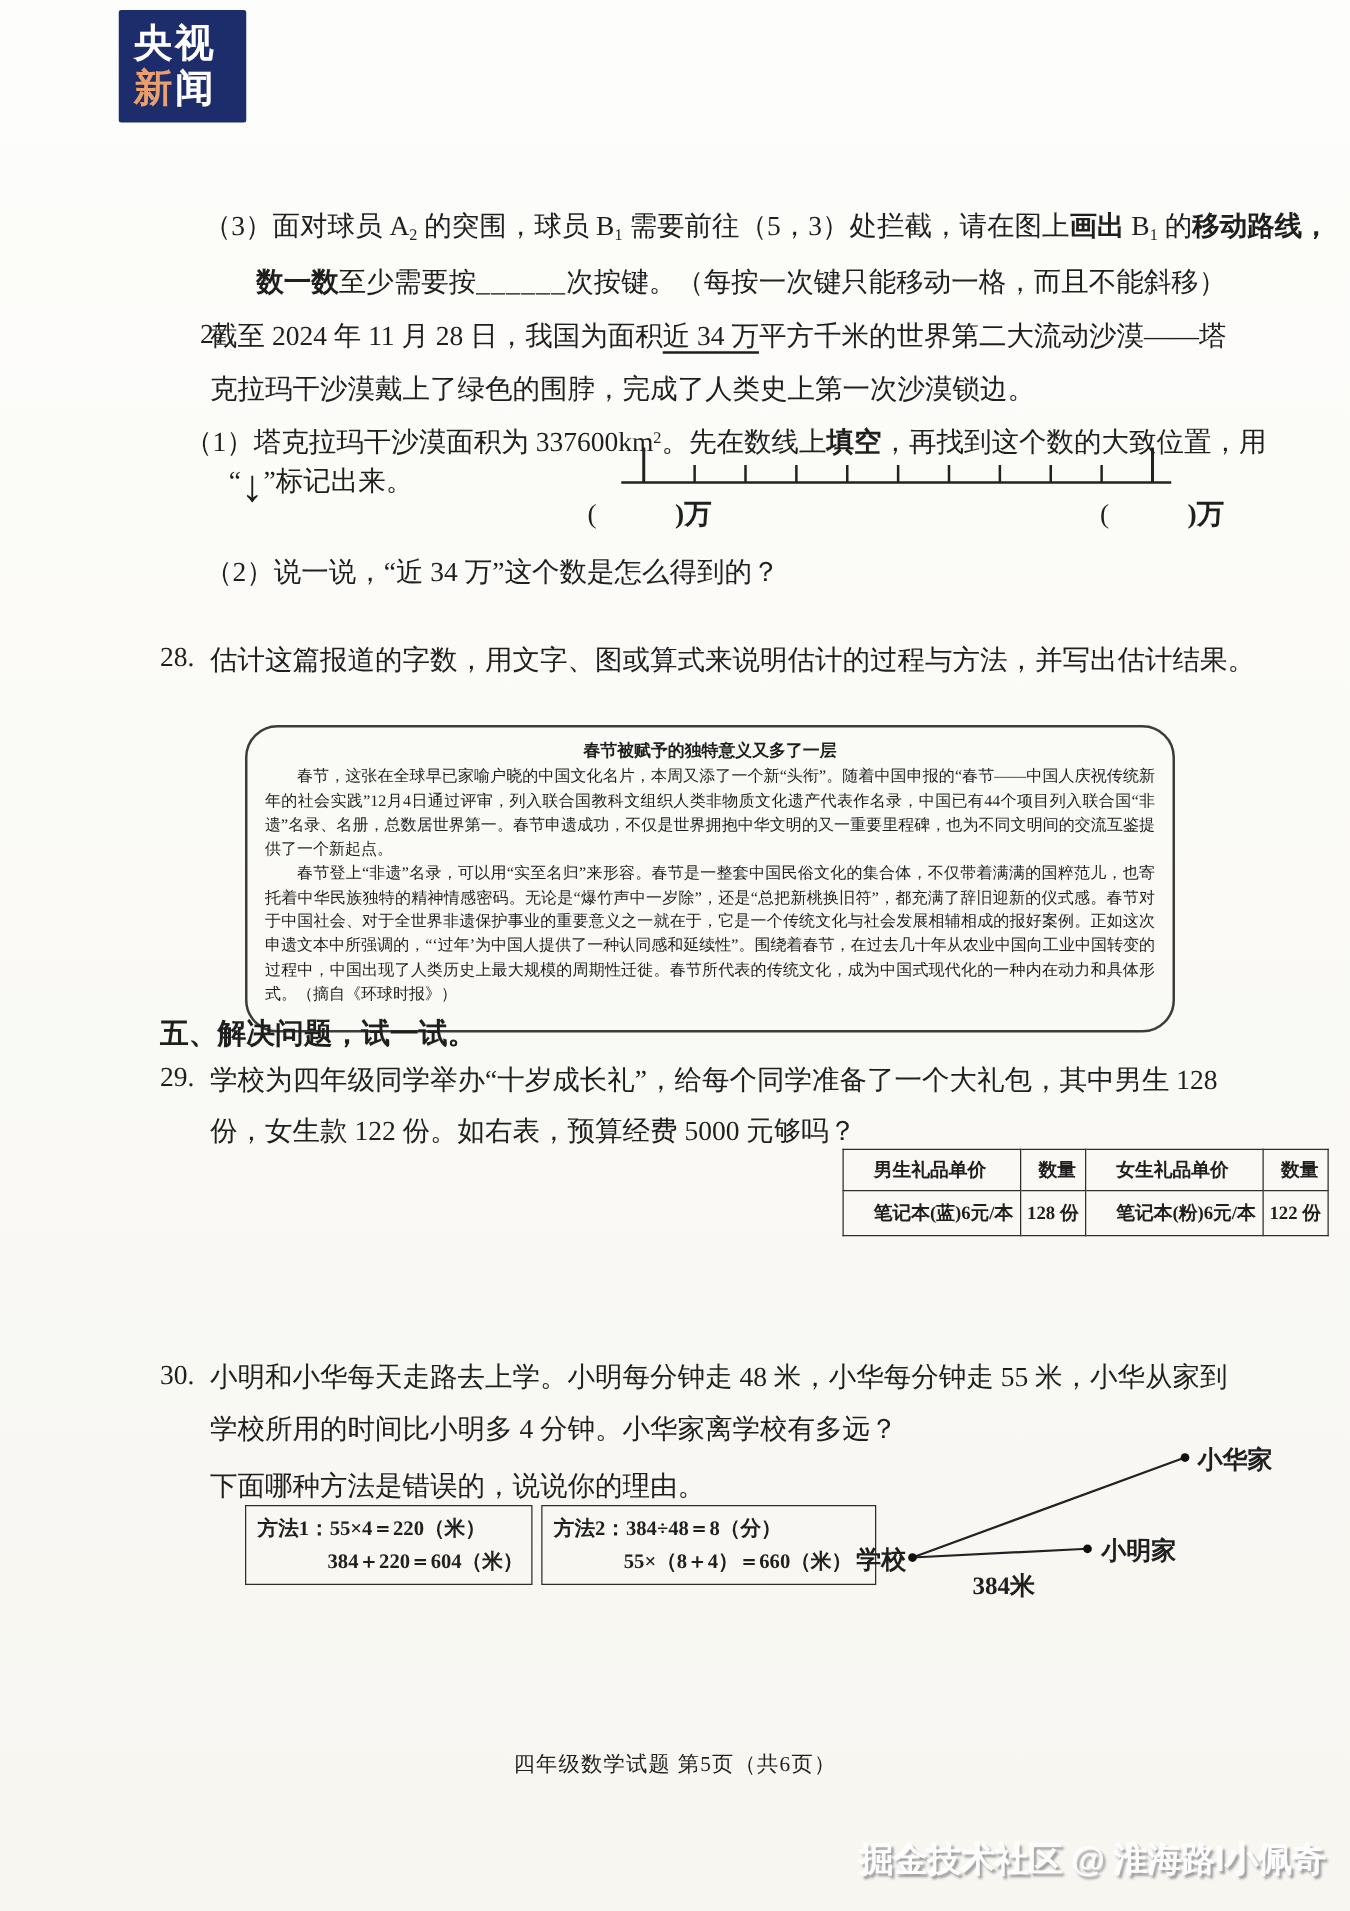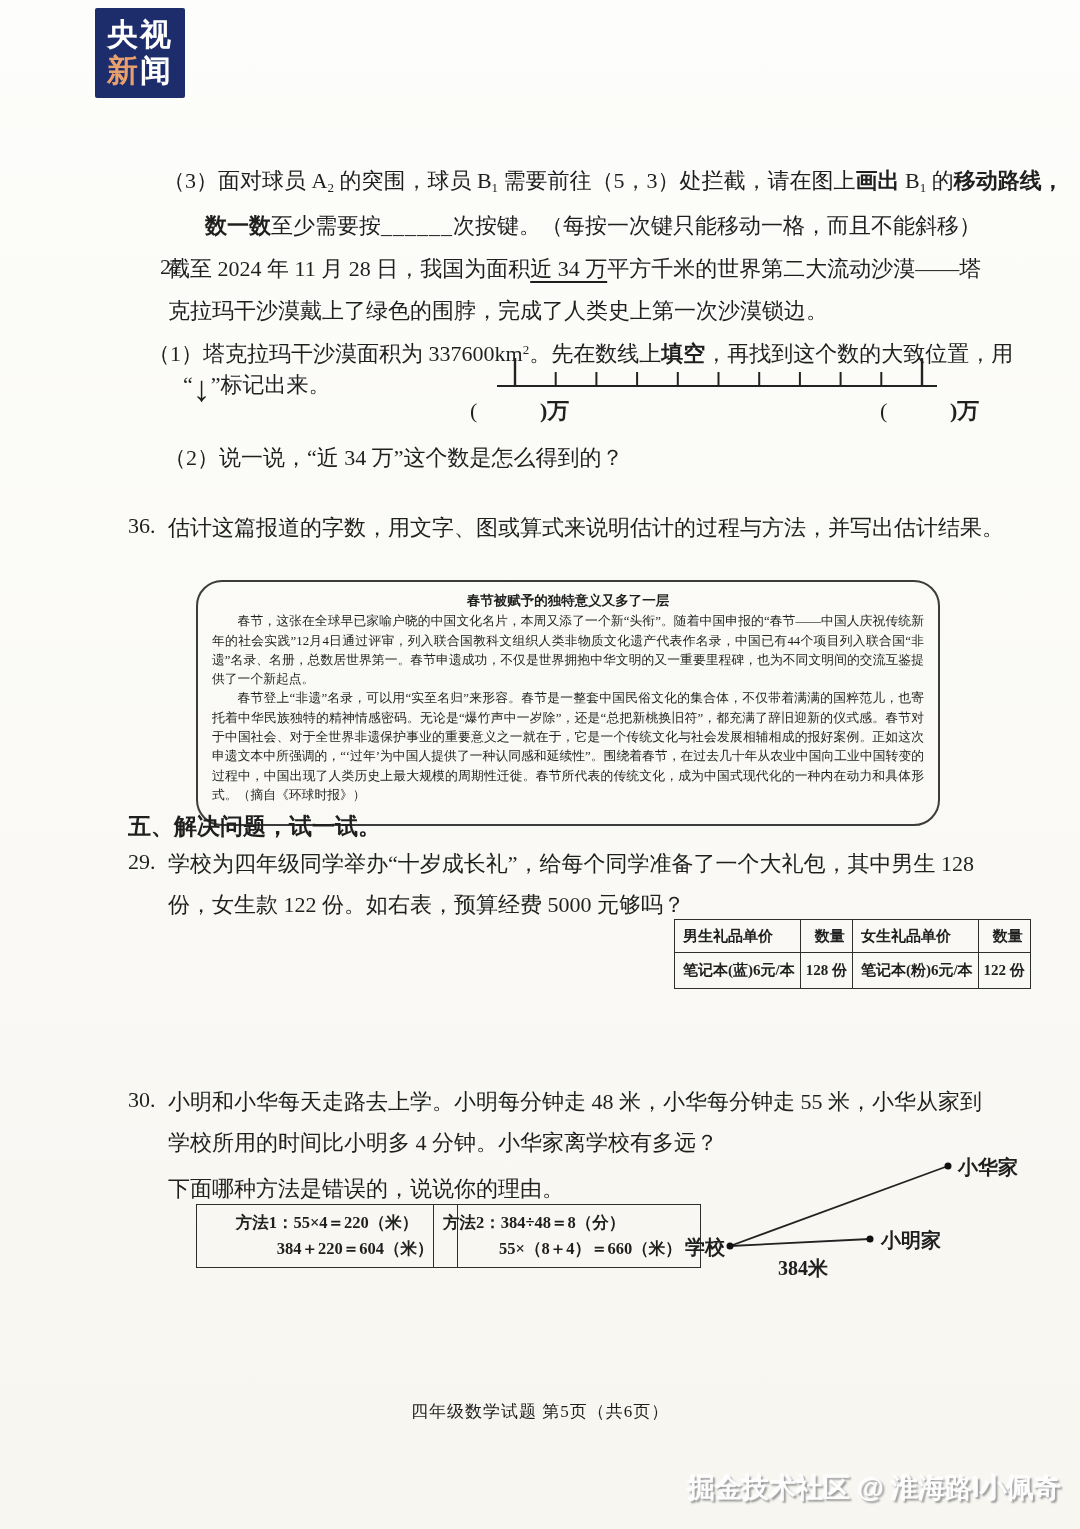--- a/index.html
+++ b/index.html
@@ -15,21 +15,21 @@
   .qtext { font-size:22px; line-height:30px; white-space:nowrap; }
   .qnum  { font-size:22px; }
   b.em { font-weight:bold; }
   .ul { text-decoration:underline; text-underline-offset:5px; }
   .blank { letter-spacing:1px; }
   sub.idx { font-size:13px; vertical-align:-4px; }
   sup.sq  { font-size:13px; vertical-align:7px; }
 
   
   .logo {
-    left:95px; top:8px; width:90px; height:90px;
+    left:95px; top:8px; width:102px; height:90px;
     background:#1d2d6b; border-radius:2px;
     display:flex; flex-direction:column; justify-content:center;
     padding-left:12px; gap:2px;
     font-family:"Liberation Sans","DejaVu Sans",sans-serif;
     font-weight:bold; font-size:31px; line-height:34px; color:#ffffff;
     letter-spacing:2px;
   }
   .logo .accent { color:#e9a06c; }
 
   
@@ -44,21 +44,21 @@
 
   
   .sec-head { font-size:23px; font-weight:bold; }
 
   
   table.gift { border-collapse:collapse; font-size:15px; }
   table.gift td, table.gift th {
     border:1.6px solid #2e2e2e; height:36px; font-weight:bold;
     padding:0 5px; white-space:nowrap;
   }
-  table.gift .name { text-align:left; padding-left:8px; width:122px; }
+  table.gift .name { text-align:left; padding-left:24px; width:122px; }
   table.gift .qty  { text-align:center; width:50px; }
   table.gift thead th { height:33px; text-align:left; padding-left:12px; }
   table.gift thead th.qty { text-align:center; }
 
   
   .method-box {
     border:1.8px solid #2e2e2e; font-size:16.5px; line-height:26px;
     padding:5px 9px; white-space:nowrap; font-weight:bold;
   }
   .method-box .l2 { padding-left:56px; }
@@ -117,21 +117,21 @@
   <line x1="426.3" y1="22" x2="426.3" y2="36" stroke="#222" stroke-width="2"></line>
   <line x1="467" y1="8" x2="467" y2="36" stroke="#222" stroke-width="2.4"></line>
   <text x="15" y="68" font-size="22">(</text>
   <text x="85" y="68" font-size="22" font-weight="bold">)万</text>
   <text x="425" y="68" font-size="22">(</text>
   <text x="495" y="68" font-size="22" font-weight="bold">)万</text>
 </svg>
 
 <div class="abs qtext" style="left:164px; top:443px;">（2）说一说，“近 34 万”这个数是怎么得到的？</div>
 
-<div class="abs qnum" style="left:128px; top:513px;">36.</div>
+<div class="abs qnum" style="left:128px; top:513px;">28.</div>
 <div class="abs qtext" style="left:168px; top:513px;">估计这篇报道的字数，用文字、图或算式来说明估计的过程与方法，并写出估计结果。</div>
 
 <div class="abs article-box">
   <div class="title">春节被赋予的独特意义又多了一层</div>
   <p>春节，这张在全球早已家喻户晓的中国文化名片，本周又添了一个新“头衔”。随着中国申报的“春节——中国人庆祝传统新年的社会实践”12月4日通过评审，列入联合国教科文组织人类非物质文化遗产代表作名录，中国已有44个项目列入联合国“非遗”名录、名册，总数居世界第一。春节申遗成功，不仅是世界拥抱中华文明的又一重要里程碑，也为不同文明间的交流互鉴提供了一个新起点。</p>
   <p>春节登上“非遗”名录，可以用“实至名归”来形容。春节是一整套中国民俗文化的集合体，不仅带着满满的国粹范儿，也寄托着中华民族独特的精神情感密码。无论是“爆竹声中一岁除”，还是“总把新桃换旧符”，都充满了辞旧迎新的仪式感。春节对于中国社会、对于全世界非遗保护事业的重要意义之一就在于，它是一个传统文化与社会发展相辅相成的报好案例。正如这次申遗文本中所强调的，“‘过年’为中国人提供了一种认同感和延续性”。围绕着春节，在过去几十年从农业中国向工业中国转变的过程中，中国出现了人类历史上最大规模的周期性迁徙。春节所代表的传统文化，成为中国式现代化的一种内在动力和具体形式。（摘自《环球时报》）</p>
 </div>
 
 <div class="abs sec-head" style="left:128px; top:811px;">五、解决问题，试一试。</div>
 
@@ -156,21 +156,21 @@
       <td class="qty">122 份</td>
     </tr>
   </tbody>
 </table>
 
 <div class="abs qnum" style="left:128px; top:1087px;">30.</div>
 <div class="abs qtext" style="left:168px; top:1087px;">小明和小华每天走路去上学。小明每分钟走 48 米，小华每分钟走 55 米，小华从家到</div>
 <div class="abs qtext" style="left:168px; top:1128px;">学校所用的时间比小明多 4 分钟。小华家离学校有多远？</div>
 <div class="abs qtext" style="left:168px; top:1174px;">下面哪种方法是错误的，说说你的理由。</div>
 
-<div class="abs method-box" style="left:196px; top:1204px; width:262px;text-align:center;">
+<div class="abs method-box" style="left:196px; top:1204px; width:230px;">
   <div>方法1：55×4＝220（米）</div>
   <div class="l2">384＋220＝604（米）</div>
 </div>
 <div class="abs method-box" style="left:433px; top:1204px; width:268px;">
   <div>方法2：384÷48＝8（分）</div>
   <div class="l2">55×（8＋4）＝660（米）</div>
 </div>
 
 <svg class="abs" style="left:685px; top:1148px;" width="360" height="140" viewBox="0 0 360 140">
   <line x1="45" y1="98" x2="263" y2="18" stroke="#222" stroke-width="1.8"></line>

